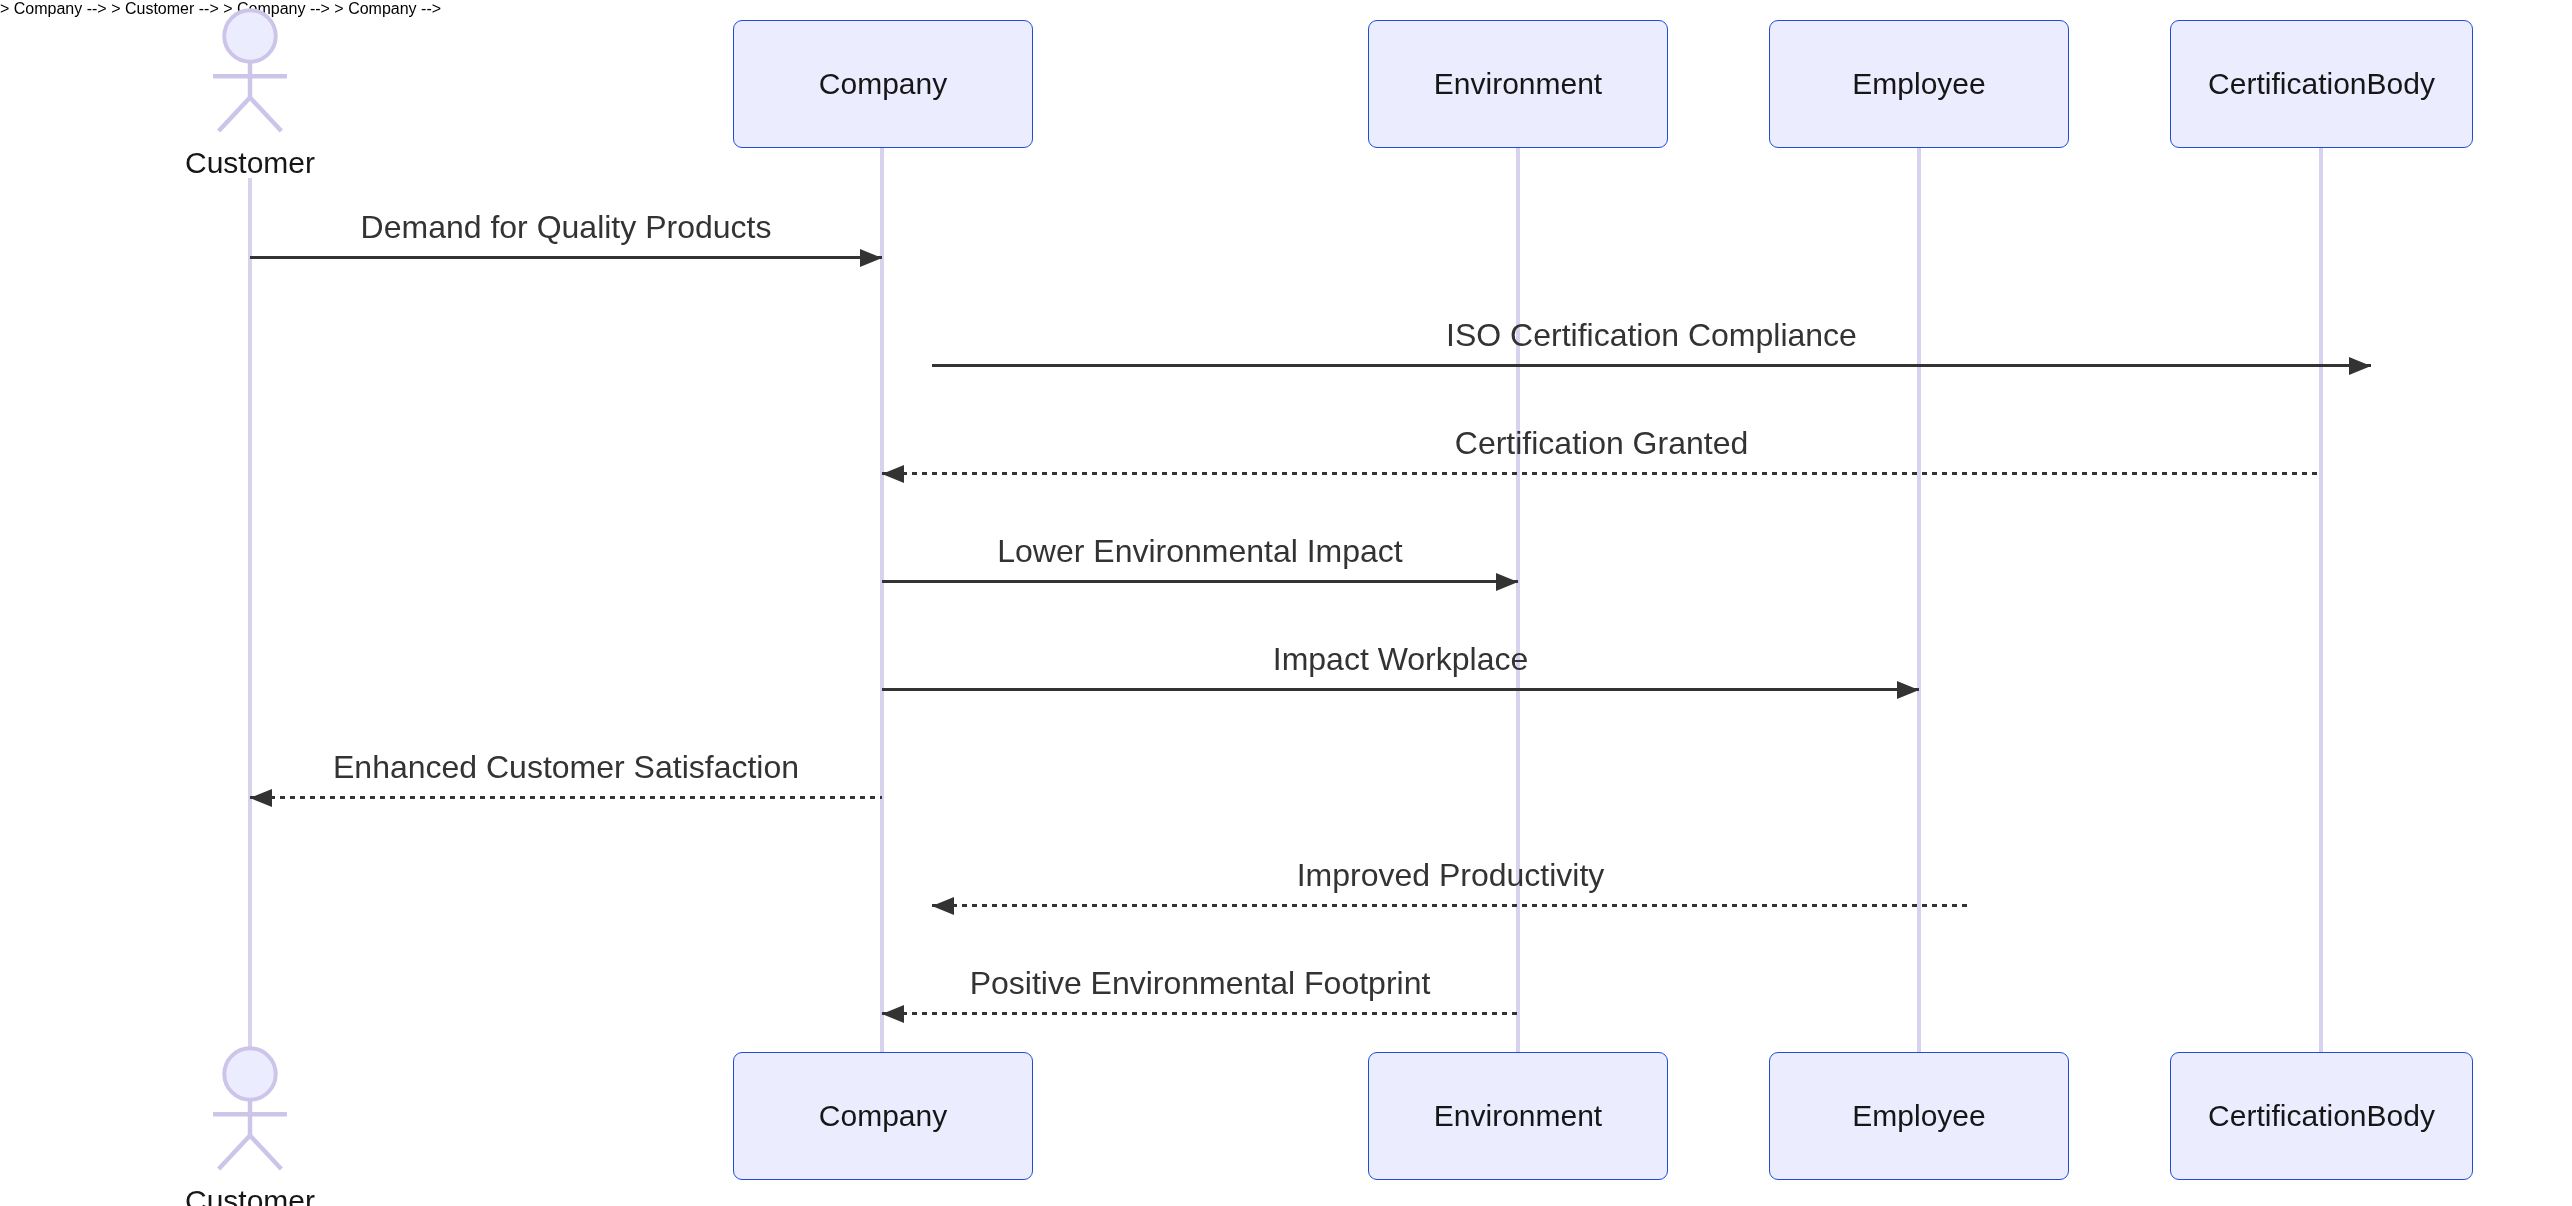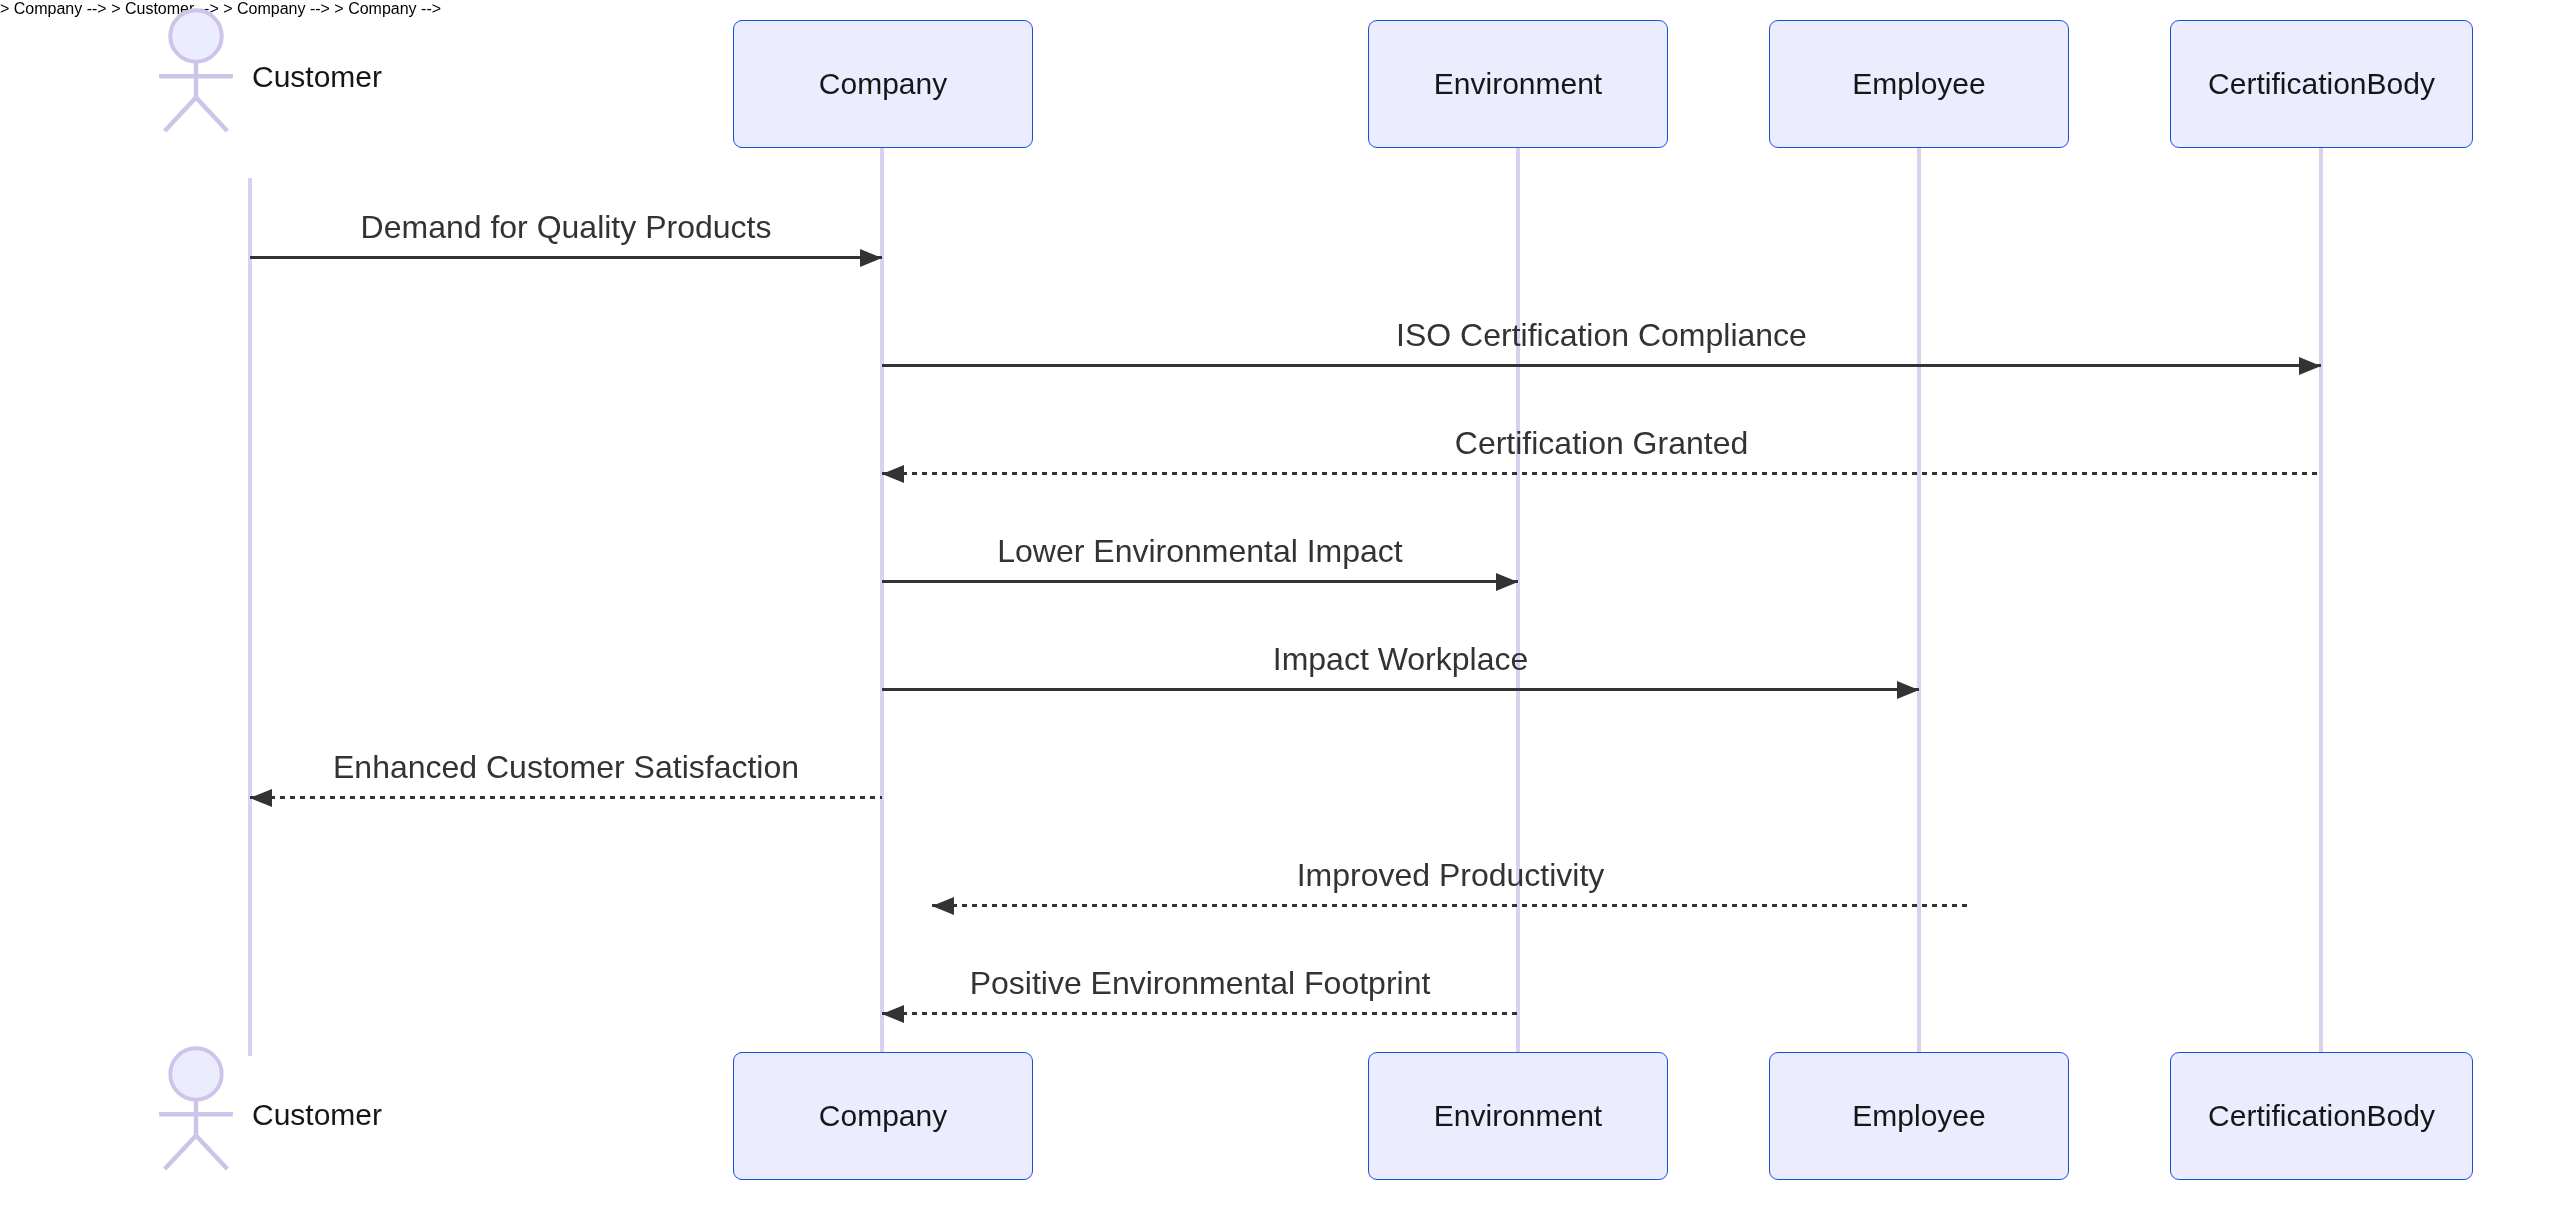--- a/index.html
+++ b/index.html
@@ -23,21 +23,21 @@
     border:1px solid #1d4ed8;
     border-radius:9px;
     display:flex;align-items:center;justify-content:center;
     font-size:30px;color:#161616;
     box-sizing:border-box;
     z-index:3;
   }
   .actor-block{
     position:absolute;
     width:220px;
-    display:flex;flex-direction:row;align-items:center;
+    display:flex;flex-direction:column;align-items:center;
     z-index:3;
   }
   .actor-label{
     font-size:30px;color:#161616;margin-top:2px;white-space:nowrap;
   }
   .msg{
     position:absolute;
     z-index:2;
   }
   .msg-label{
@@ -141,21 +141,21 @@
   </div>
 
   
   <div class="msg" style="left:250px;top:256px;width:632px;height:4px;">
     <div class="msg-label">Demand for Quality Products</div>
     <div class="msg-line"></div>
     <div class="arrowhead right"></div>
   </div>
 
   
-  <div class="msg" style="left:882px;top:364px;width:1439px;height:4px;">
+  <div class="msg" style="left:932px;top:364px;width:1439px;height:4px;">
     <div class="msg-label">ISO Certification Compliance</div>
     <div class="msg-line"></div>
     <div class="arrowhead right"></div>
   </div>
 
   &gt; Company --&gt;
   <div class="msg" style="left:882px;top:472px;width:1439px;height:4px;">
     <div class="msg-label">Certification Granted</div>
     <div class="msg-line dotted"></div>
     <div class="arrowhead left"></div>

